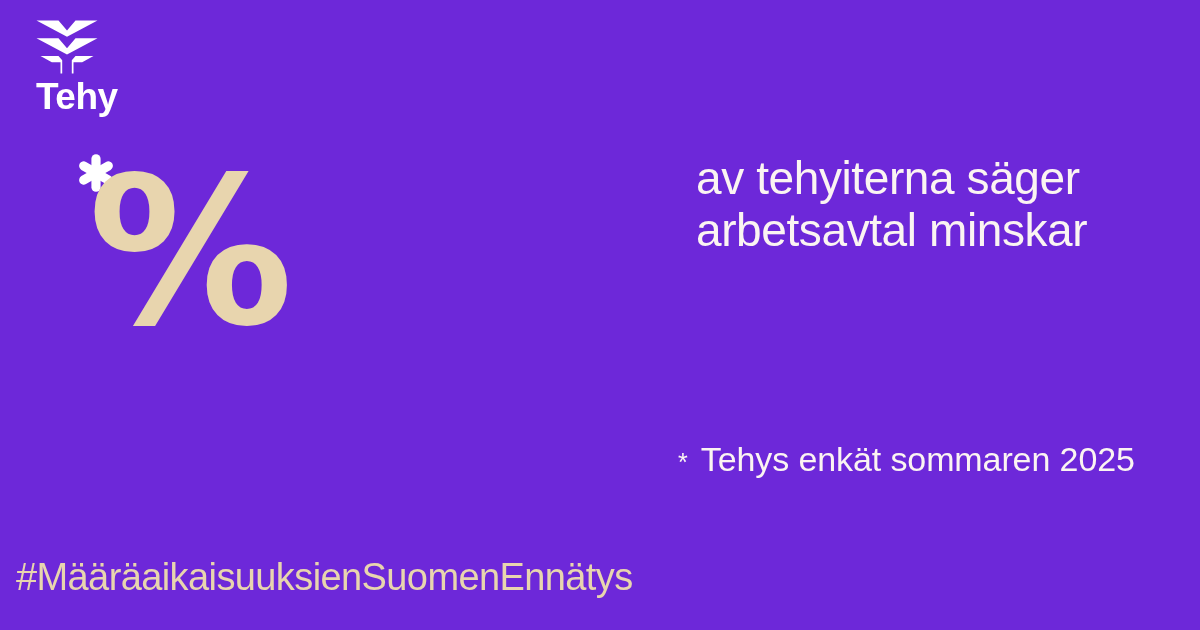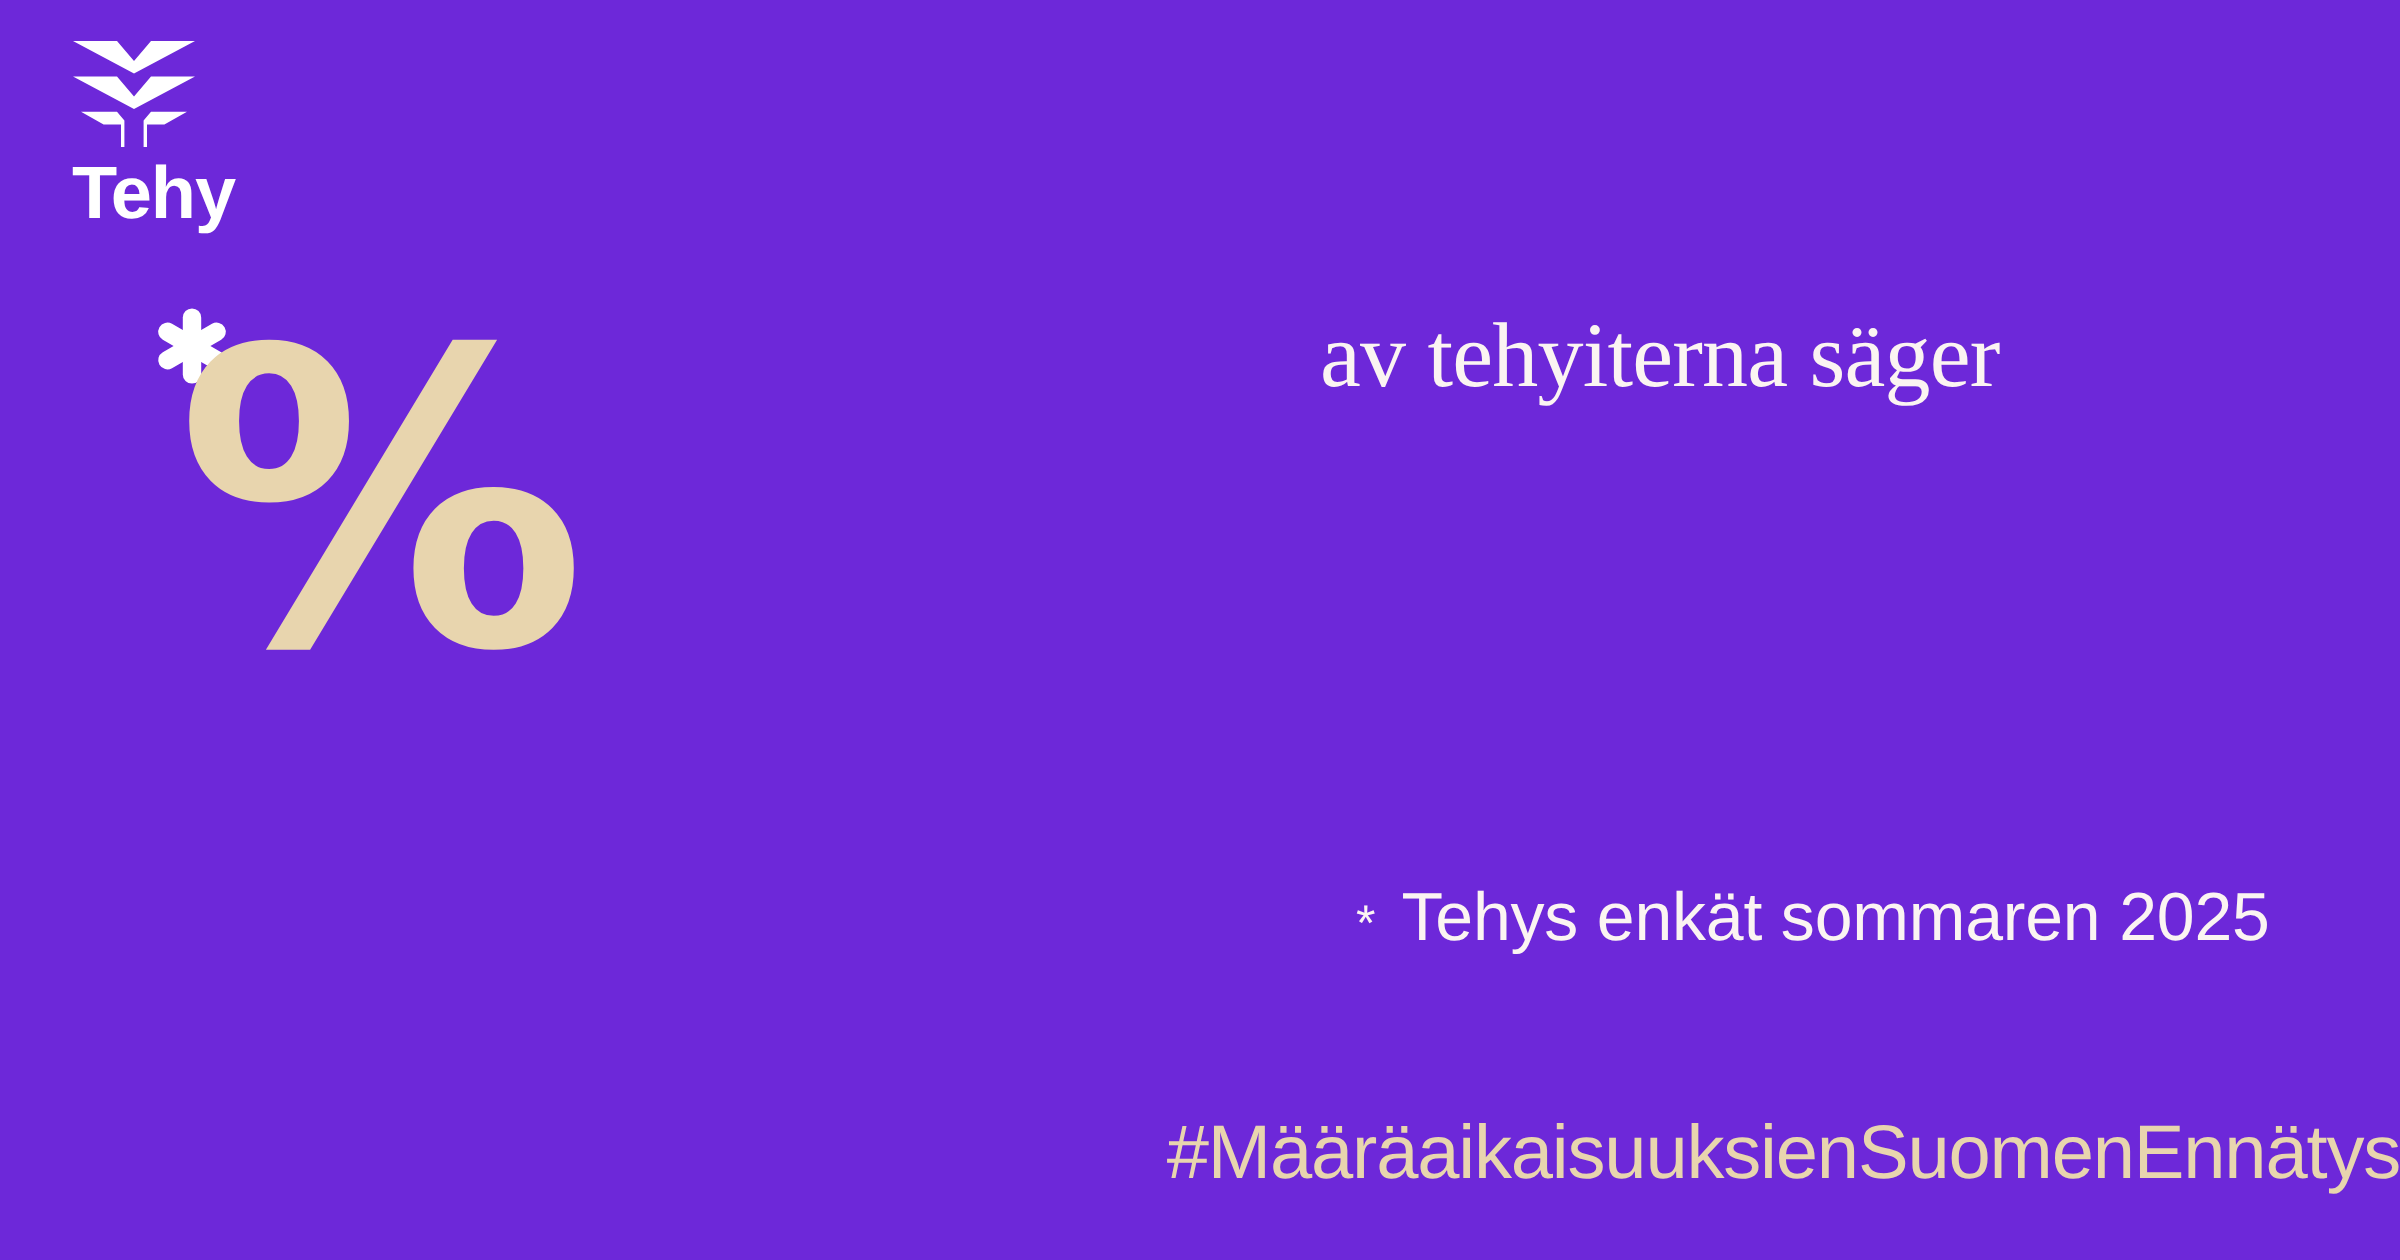--- a/index.html
+++ b/index.html
@@ -90,24 +90,23 @@
     color: #e8d5ae;
     display: block;
     margin-left: 16px;
     position: relative;
     top: -1px;
   }
 
   
   #statement-block {
     position: absolute;
-    left: 660px;
+    left: 696px;
     top: 152px;
     width: 480px;
-    font-family: Liberation Serif, serif;
   }
 
   .statement-line {
     display: block;
     font-size: 46px;
     line-height: 52px;
     font-weight: 400;
     letter-spacing: -0.4px;
     color: #fbf4f2;
     white-space: nowrap;
@@ -133,24 +132,24 @@
   #source-text {
     font-size: 34px;
     line-height: 1;
     letter-spacing: -0.1px;
     color: #fbf4f2;
   }
 
   
   #hashtag {
     position: absolute;
-    left: 4px;
+    left: 16px;
     right: 0;
     top: 558px;
-    text-align: right;
+    text-align: left;
     font-size: 38px;
     line-height: 1;
     font-weight: 400;
     letter-spacing: -0.6px;
     color: #e8d5ae;
   }
 </style>
 </head>
 <body>
 
@@ -178,20 +177,21 @@
         <rect x="16.4" y="2.2" width="9.2" height="37.6" rx="4.6" transform="rotate(120 21 21)"></rect>
       </g>
     </svg>
     <div id="stat-figure">
       <span id="stat-unit">%</span>
     </div>
   </div>
 
   <div id="statement-block">
     <span class="statement-line">av tehyiterna säger</span>
+    <span class="statement-line">arbetsavtal minskar</span>
   </div>
 
   <div id="source-note">
     <span id="source-asterisk">*</span>
     <span id="source-text">Tehys enkät sommaren 2025</span>
   </div>
 
   <div id="hashtag">#MääräaikaisuuksienSuomenEnnätys</div>
 
 </div>

